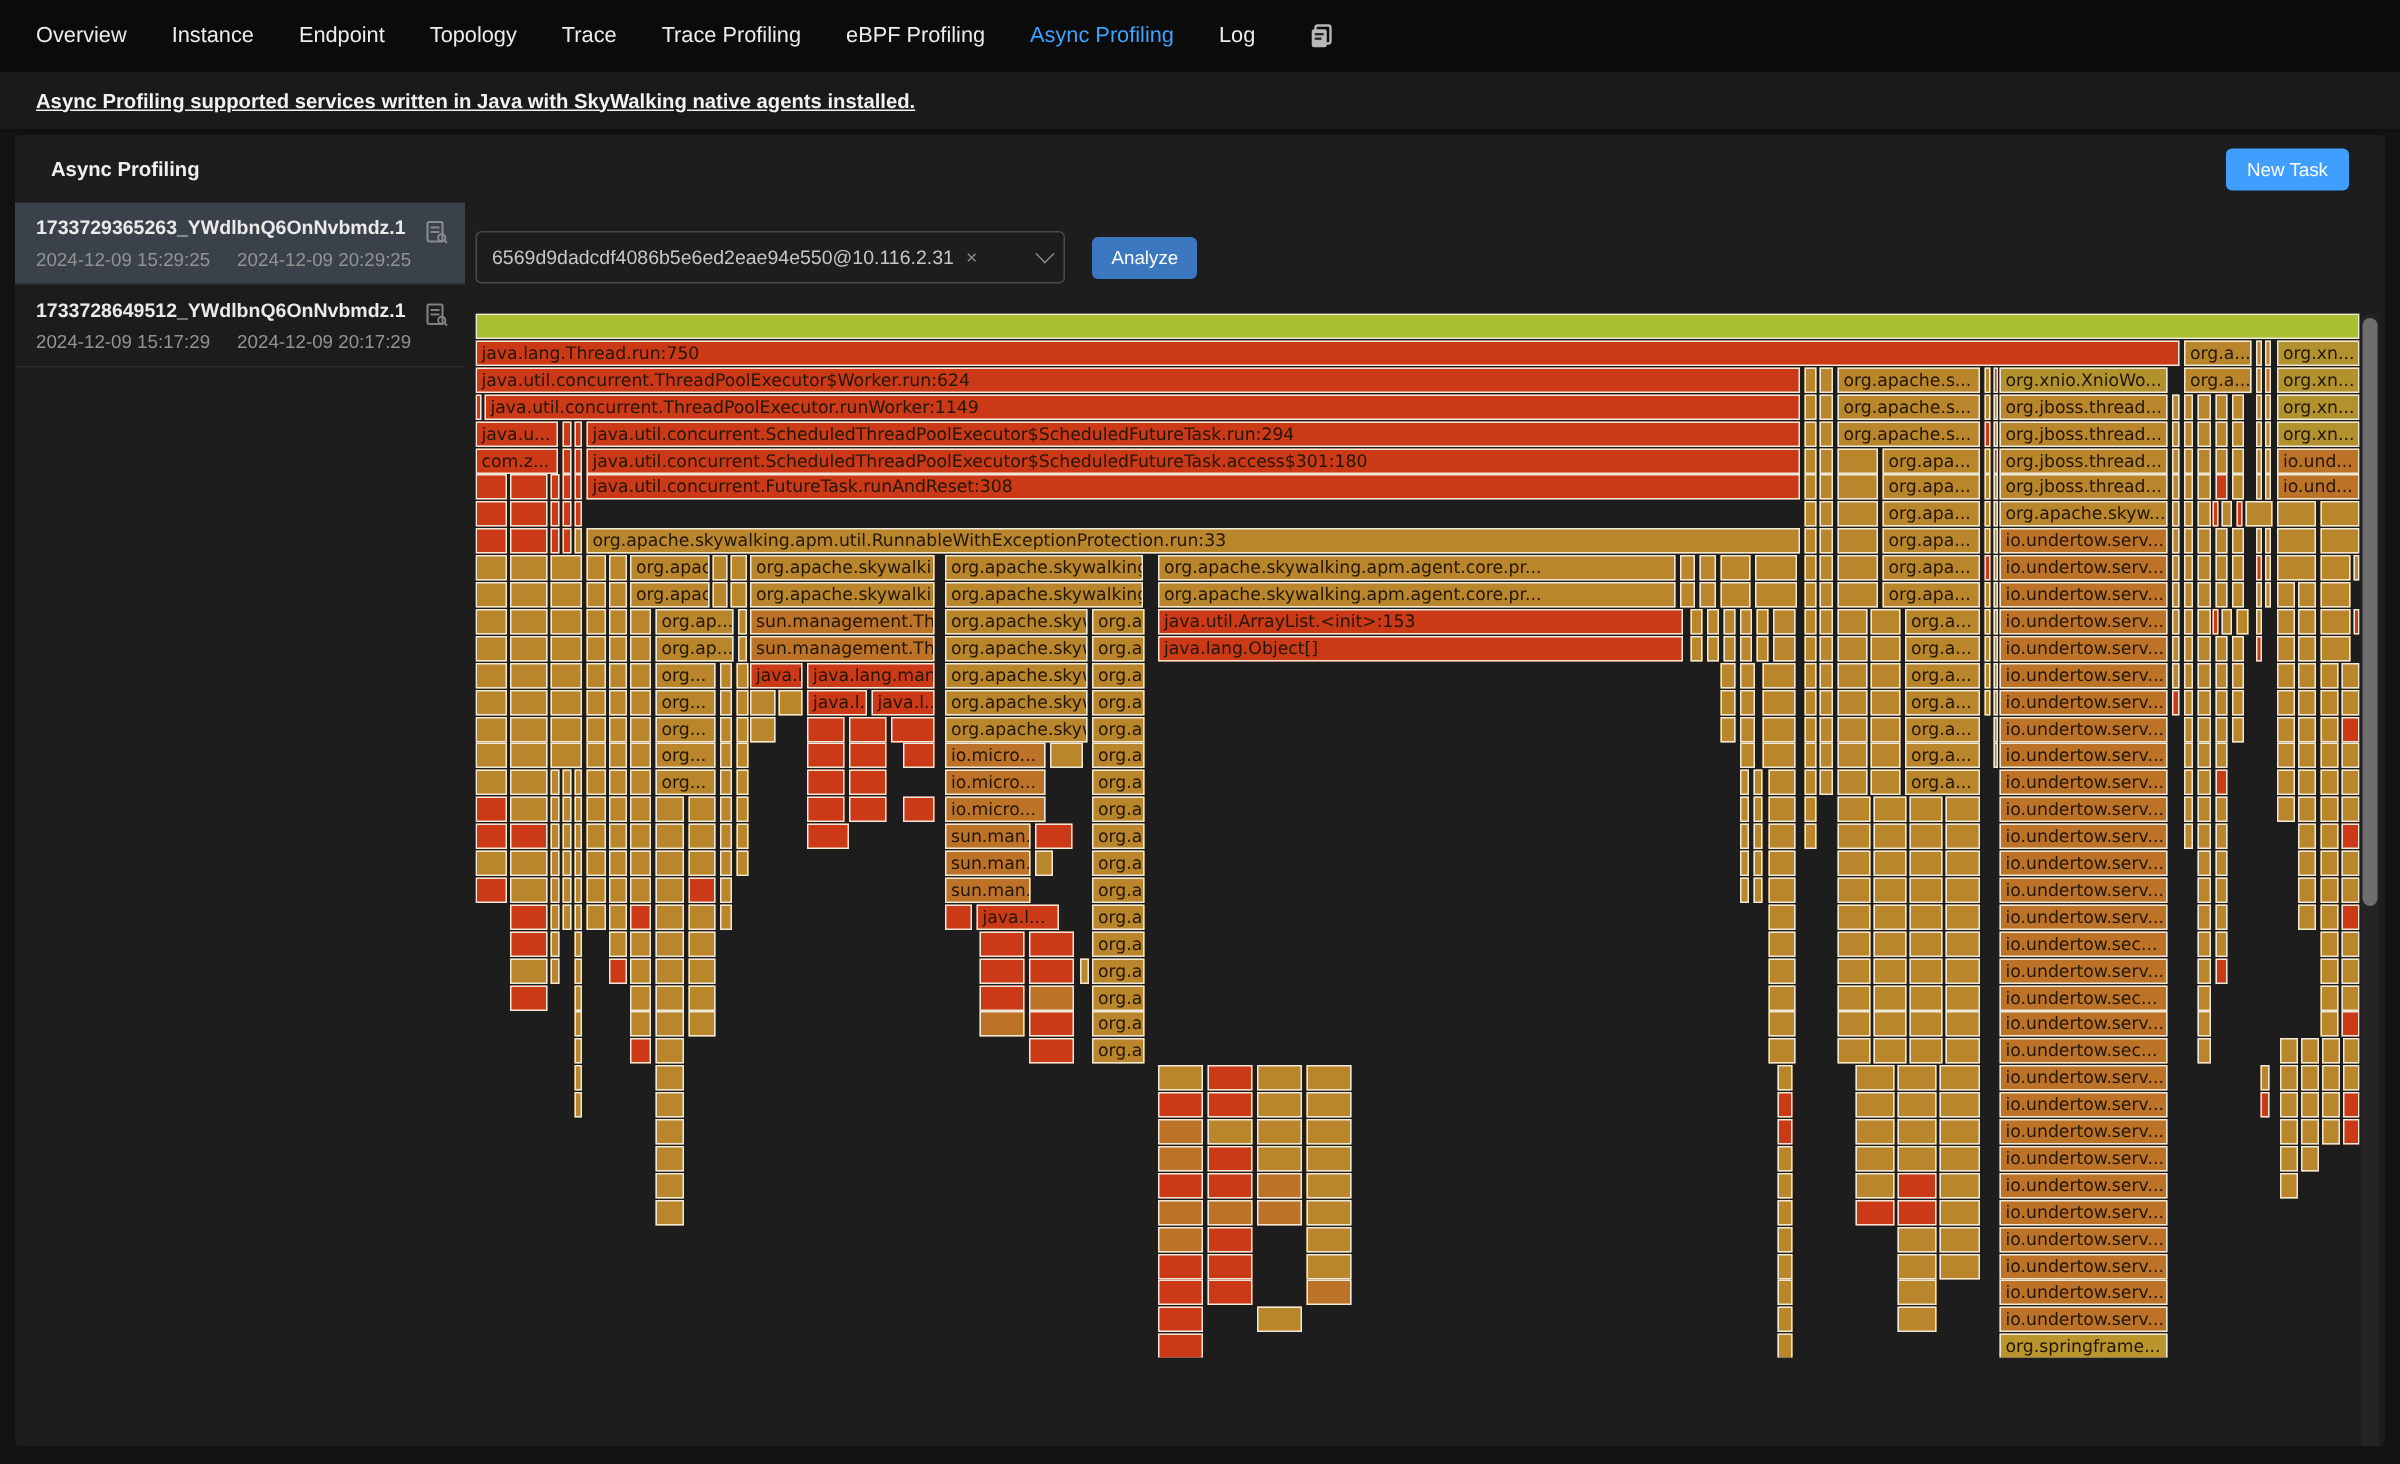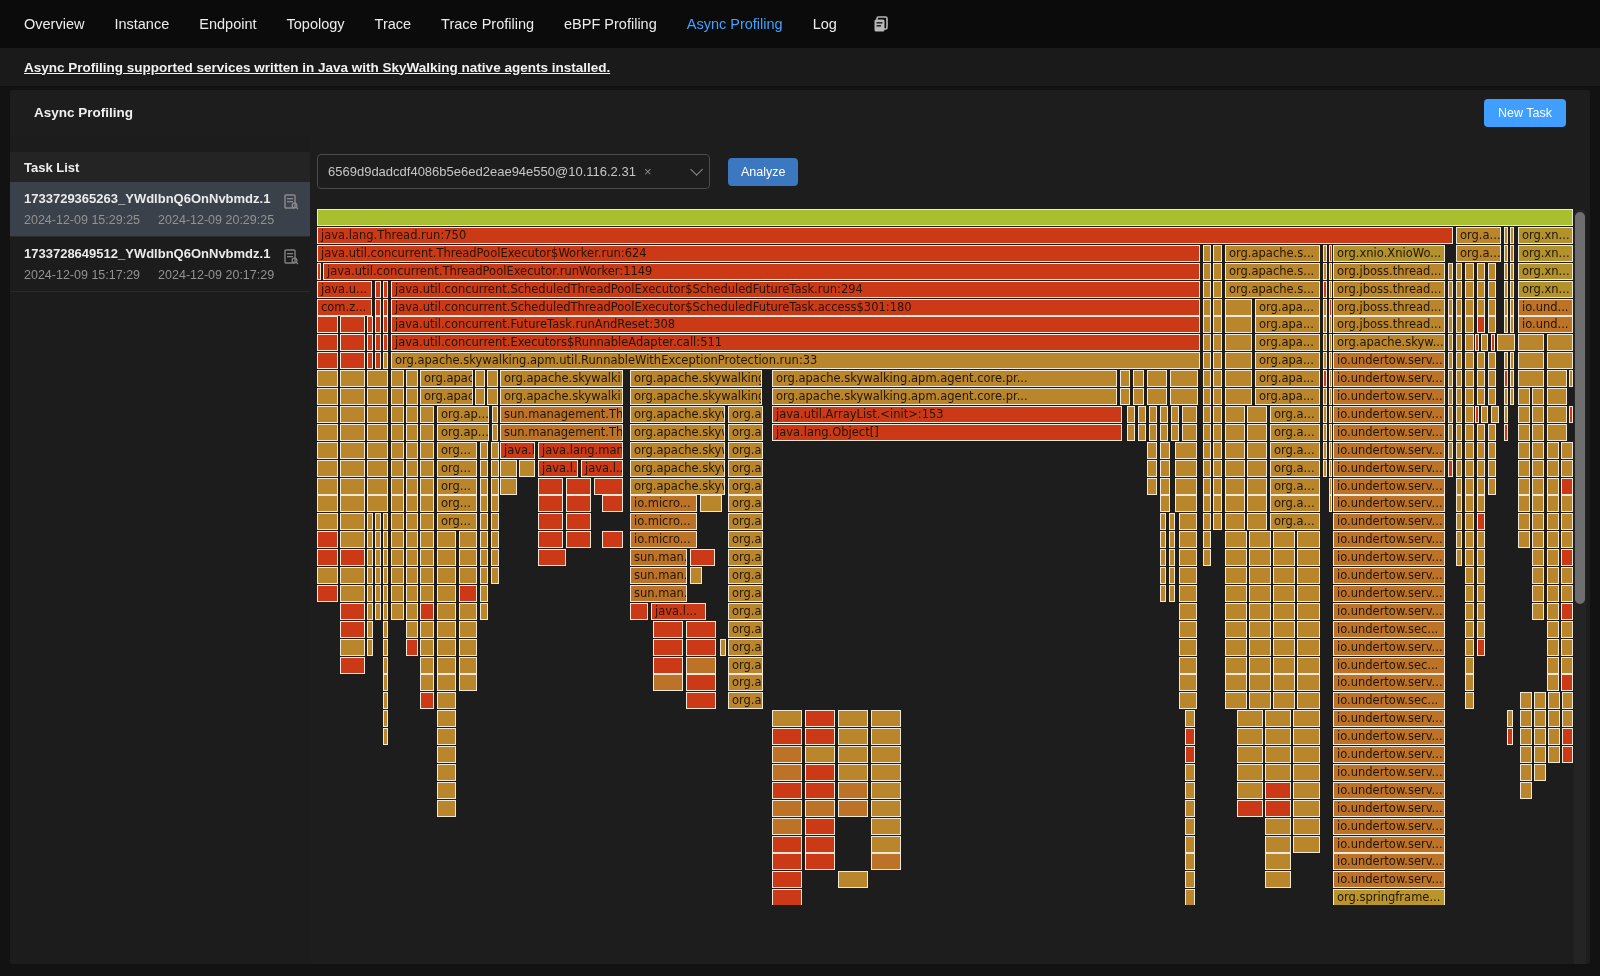--- a/index.html
+++ b/index.html
@@ -86,21 +86,20 @@
 </div>
 
 <div class="page">
   <div class="card">
     <div class="card-header">
       <span class="card-title">Async Profiling</span>
       <button class="btn-primary">New Task</button>
     </div>
     <div class="card-body">
       <div class="sidebar">
-        <div class="sidebar-header">Task List</div>
         <div id="task-items">
             <div class="task-item selected">
               <div class="task-main">
                 <div class="task-name">1733729365263_YWdlbnQ6OnNvbmdz.1</div>
                 <div class="task-dates"><span>2024-12-09 15:29:25</span><span class="sep"></span><span>2024-12-09 20:29:25</span></div>
               </div>
               <span class="task-icon"><svg width="18" height="18" viewBox="0 0 18 18">
                   <rect x="3" y="2" width="10" height="13" rx="1" fill="none" stroke="#a3a3a3" stroke-width="1.4"></rect>
                   <rect x="5" y="5" width="6" height="1.3" fill="#a3a3a3"></rect>
                   <rect x="5" y="8" width="6" height="1.3" fill="#a3a3a3"></rect>
@@ -276,23 +275,20 @@
               <div class="cell" style="left: 1187px; top: 107.4px; width: 4px; background: rgb(185, 134, 43);"></div>
               <div class="cell" style="left: 1193px; top: 107.4px; width: 4px; background: rgb(185, 134, 43);"></div>
               <div class="cell" style="left: 1201px; top: 107.4px; width: 55px; background: rgb(189, 115, 39);">
                 <span>io.und...</span>
               </div>
               <div class="cell" style="left: 0px; top: 125.3px; width: 21px; background: rgb(203, 57, 23);"></div>
               <div class="cell" style="left: 23px; top: 125.3px; width: 25px; background: rgb(203, 57, 23);"></div>
               <div class="cell" style="left: 50px; top: 125.3px; width: 6px; background: rgb(203, 57, 23);"></div>
               <div class="cell" style="left: 58px; top: 125.3px; width: 6px; background: rgb(203, 57, 23);"></div>
               <div class="cell" style="left: 66px; top: 125.3px; width: 5px; background: rgb(203, 57, 23);"></div>
-              <div class="cell" style="left: 74px; top: 125.3px; width: 809px; background: rgb(203, 57, 23);">
-                <span>java.util.concurrent.Executors$RunnableAdapter.call:511</span>
-              </div>
               <div class="cell" style="left: 886px; top: 125.3px; width: 8px; background: rgb(185, 134, 43);"></div>
               <div class="cell" style="left: 896px; top: 125.3px; width: 9px; background: rgb(185, 134, 43);"></div>
               <div class="cell" style="left: 908px; top: 125.3px; width: 27px; background: rgb(185, 134, 43);"></div>
               <div class="cell" style="left: 938px; top: 125.3px; width: 65px; background: rgb(185, 134, 43);">
                 <span>org.apa...</span>
               </div>
               <div class="cell" style="left: 1006px; top: 125.3px; width: 4px; background: rgb(185, 134, 43);"></div>
               <div class="cell" style="left: 1012px; top: 125.3px; width: 3px; background: rgb(185, 134, 43);"></div>
               <div class="cell" style="left: 1016px; top: 125.3px; width: 112px; background: rgb(185, 134, 43);">
                 <span>org.apache.skyw...</span>

